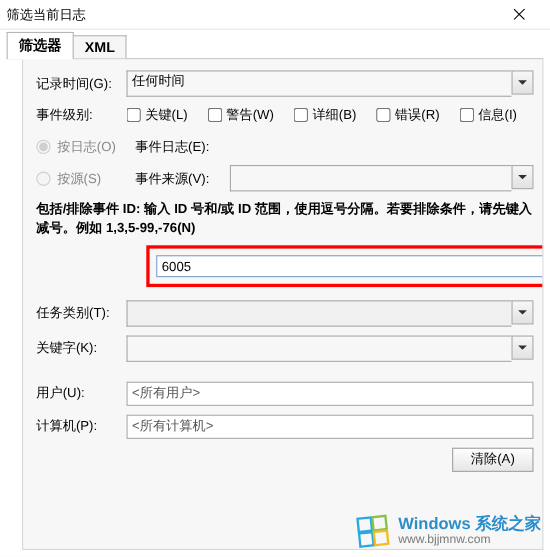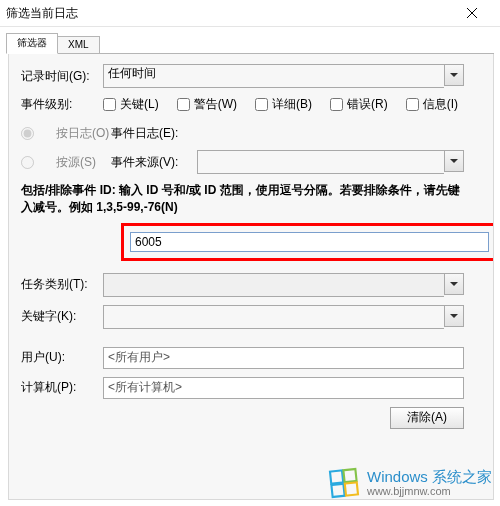--- a/index.html
+++ b/index.html
@@ -51,38 +51,39 @@
     align-items: flex-end;
     border-bottom: 1px solid #b5b5b5;
     height: 22px;
   }
   .tab {
     padding: 2px 10px 3px 10px;
     border: 1px solid #b5b5b5;
     border-bottom: none;
     background: #f6f6f6;
     margin-right: -1px;
-    font-size: 10px;
+    font-size: 13px;
     position: relative;
+    font-weight: bold;
   }
   .tab.active {
     background: #fff;
     border-bottom: 1px solid #fff;
     margin-bottom: -1px;
     z-index: 2;
   }
 
   
   .form-panel {
     flex: 1;
     background: #f7f7f7;
     border: 1px solid #d9d9d9;
     border-top: none;
-    margin: 0 6px 6px 8px;
-    padding: 10px 29px 8px 12px;
+    margin: 0 6px 6px 20px;
+    padding: 10px 8px 8px 12px;
     overflow: hidden;
   }
 
   .form-row {
     display: flex;
     align-items: center;
     margin-bottom: 8px;
   }
   .form-label {
     width: 82px;
@@ -147,21 +148,21 @@
   }
   input[type="checkbox"] {
     margin: 0;
     width: 13px;
     height: 13px;
   }
 
   
   .radio {
     display: flex;
-    gap: 22px;
+    gap: 6px;
     width: 90px;
     flex-shrink: 0;
     color: #888;
   }
   .radio input { margin:0; }
 
   .desc-text {
     font-size: 12px;
     line-height: 1.45;
     margin: 4px 0 6px 0;
@@ -219,21 +220,21 @@
     align-items: center;
     gap: 6px;
     opacity: 0.92;
     pointer-events: none;
   }
   .win-logo {
     width: 34px;
     height: 34px;
   }
   .wm-text { display:flex; flex-direction:column; line-height:1.1; }
-  .wm-text .t1 { font-size:15px; font-weight:400; color:#1a86c7; }
+  .wm-text .t1 { font-size:15px; font-weight:700; color:#1a86c7; }
   .wm-text .t2 { font-size:11px; color:#6f6f6f; }
 
   .greyed-combo .combo-input { background:#f0f0f0; color:#6a6a6a; }
   .greyed-combo .combo-btn { filter: grayscale(20%); }
 
   .spacer-sm { height:4px; }
 </style>
 </head>
 <body>
 

